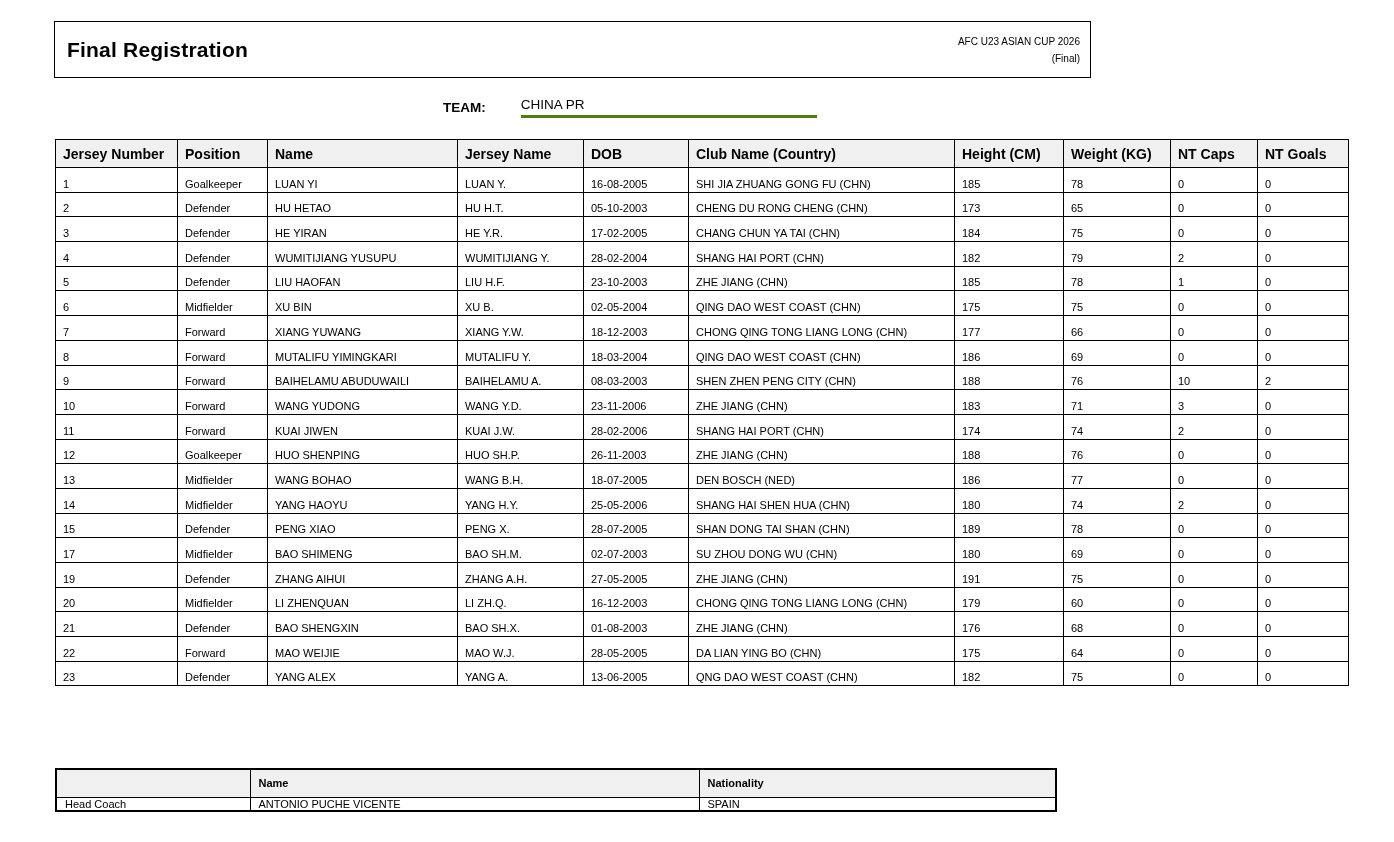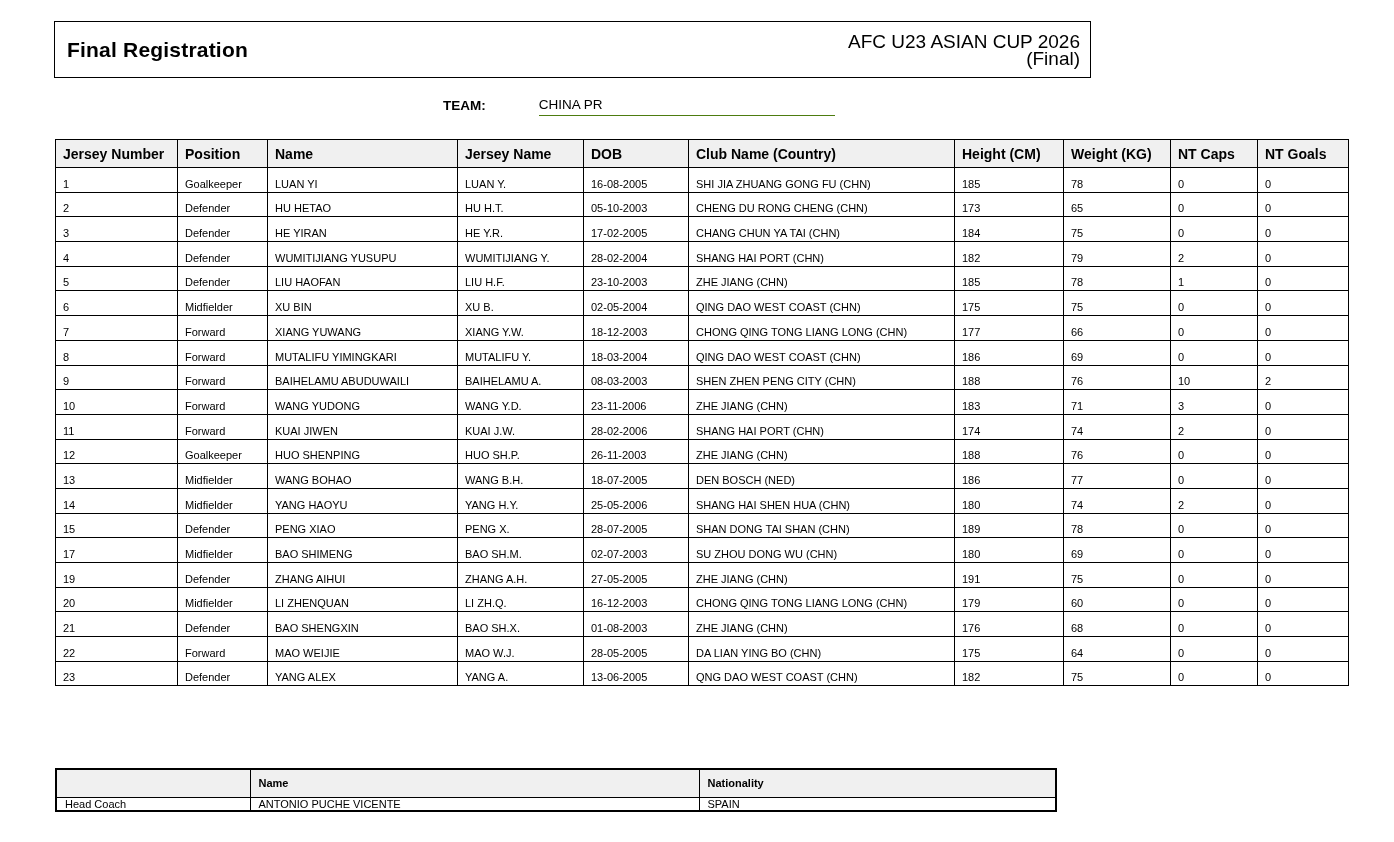--- a/index.html
+++ b/index.html
@@ -8,28 +8,28 @@
     font-family:"Liberation Sans", sans-serif;color:#000;
   }
   
   .header-box{
     position:absolute;left:54px;top:21px;width:1037px;height:57px;
     border:1.5px solid #000;box-sizing:border-box;
     display:flex;justify-content:space-between;align-items:center;
     padding:0 10px 0 12px;background:#fff;
   }
   .page-title{font-size:21px;font-weight:bold;letter-spacing:0.2px;}
-  .competition{text-align:right;font-size:19px;line-height:17px;}
+  .competition{text-align:right;font-size:10px;line-height:17px;}
   
   .team-line{
     position:absolute;left:443px;top:97px;display:flex;align-items:flex-end;
   }
   .team-label{font-size:13.5px;font-weight:bold;padding-bottom:3px;}
   .team-value{
-    margin-left:53px;width:296px;border-bottom:1px solid #4d7c0f;
+    margin-left:35px;width:296px;border-bottom:3px solid #4d7c0f;
     font-size:13.5px;padding-bottom:3px;
   }
   
   .roster{
     position:absolute;left:55px;top:139px;width:1293px;
     border-collapse:collapse;table-layout:fixed;
   }
   .roster th,.roster td{
     border:1px solid #000;overflow:hidden;white-space:nowrap;box-sizing:border-box;
   }

